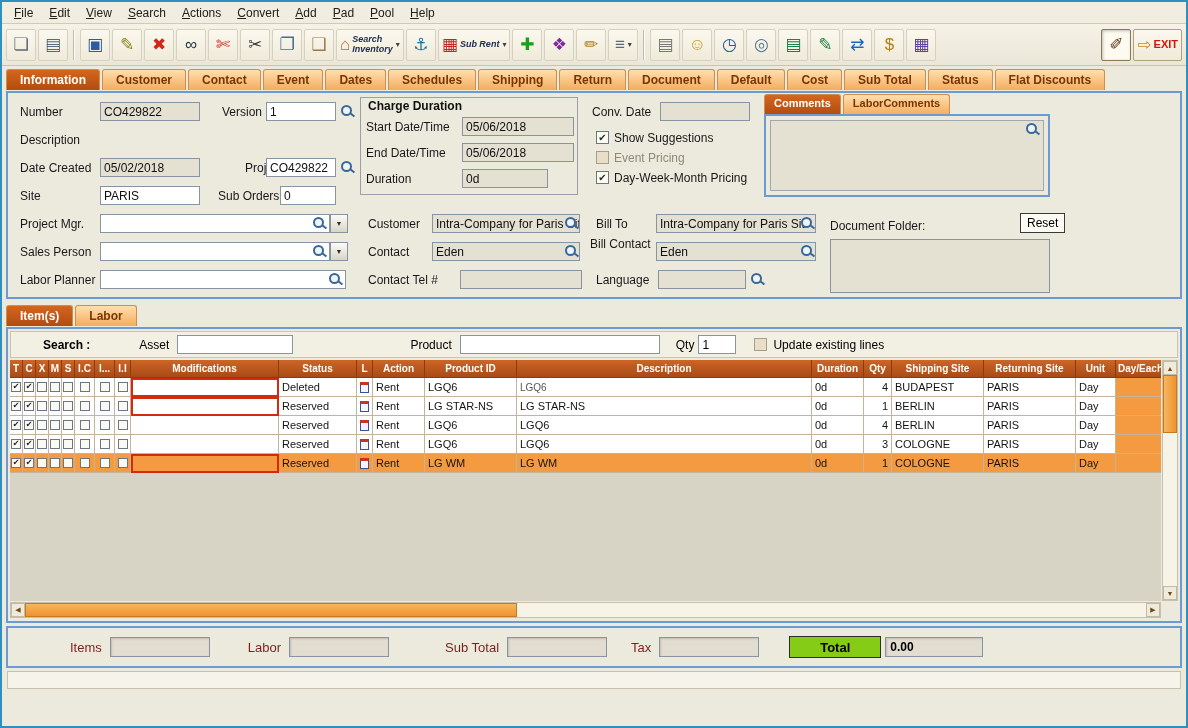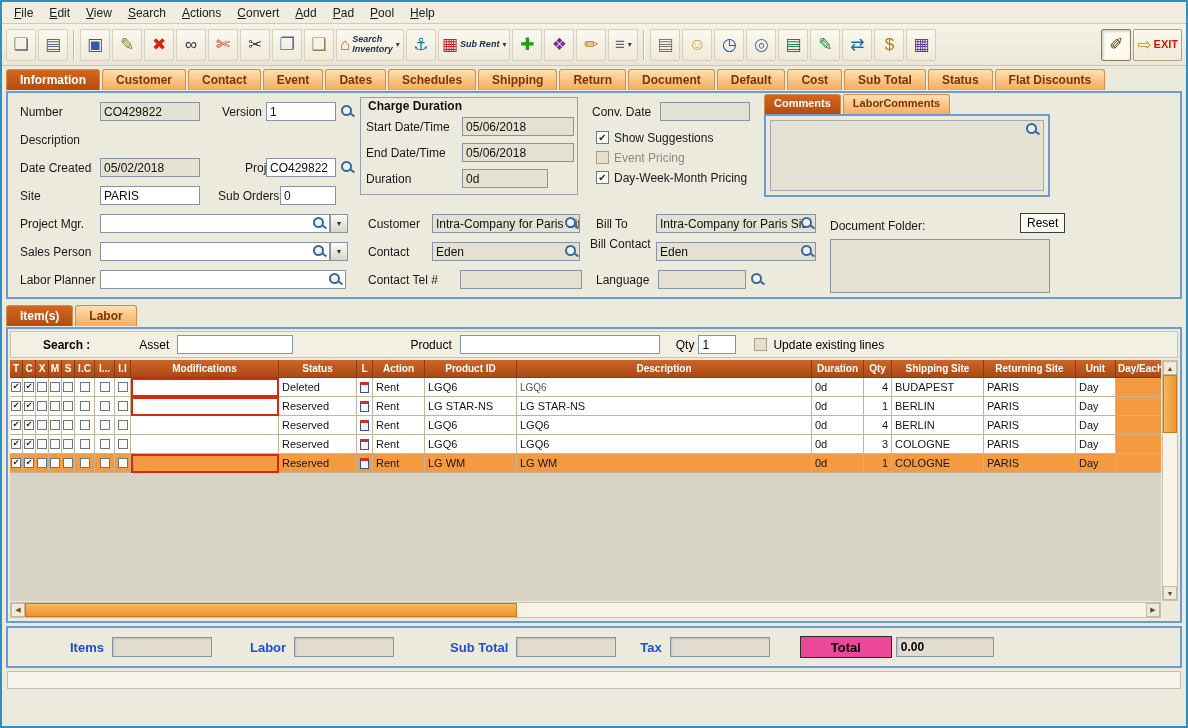--- a/index.html
+++ b/index.html
@@ -109,24 +109,24 @@
   .hscroll { position:absolute; left:2px; right:19px; bottom:3px; height:16px; background:#f7f3e7;
     border:1px solid #c6c1af; display:flex; align-items:stretch; }
   .sarrow { width:14px; height:14px; background:#efead9; border:1px solid #c0bba8; font-size:7px;
     display:flex; align-items:center; justify-content:center; color:#6a4a20; flex:0 0 auto; }
   .vthumb { height:58px; background:linear-gradient(90deg,#f7b65e,#ee9330); border:1px solid #c87a20; }
   .hthumb { width:492px; background:linear-gradient(#f7b65e,#ee9330); border:1px solid #c87a20; flex:0 0 auto; }
   .strack { flex:1; }
 
   
   .footer { height:42px; flex:0 0 42px; margin-top:3px; display:flex; align-items:center; padding-left:62px; font-size:13px; }
-  .flabel { font-weight:bold; color:#1d4ed8; margin-right:8px; white-space:nowrap; }
+  .flabel { font-weight:normal; color:#7f1d1d; margin-right:8px; white-space:nowrap; }
   .ffld { width:100px; height:20px; background:#e2ddd0; border:1px solid #8794a2;
     box-shadow:inset 1px 1px 2px rgba(0,0,0,.15); font-size:12px; padding:2px 4px; flex:0 0 auto; }
-  .totalbox { width:92px; height:22px; background:#ec4899; border:1px solid #2c2c2c; font-weight:bold;
+  .totalbox { width:92px; height:22px; background:#84cc16; border:1px solid #2c2c2c; font-weight:bold;
     display:flex; align-items:center; justify-content:center; flex:0 0 auto; }
   .statusstrip { margin:3px 5px 0; height:18px; flex:0 0 18px; background:#f6f3ea; border:1px solid #c6c1af; }
 </style>
 </head>
 <body>
 
 <div class="window">
 
 
   <div class="menubar" id="menubar">

